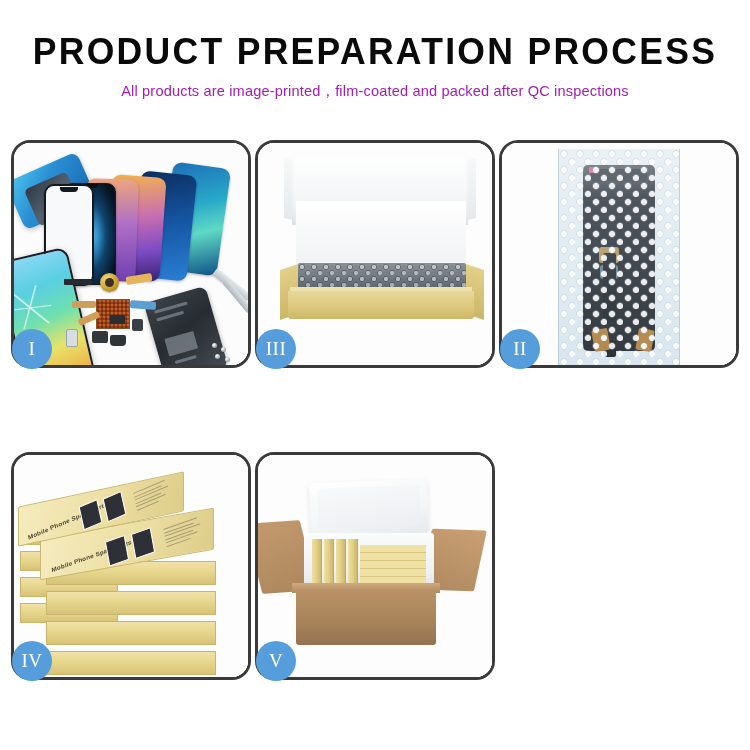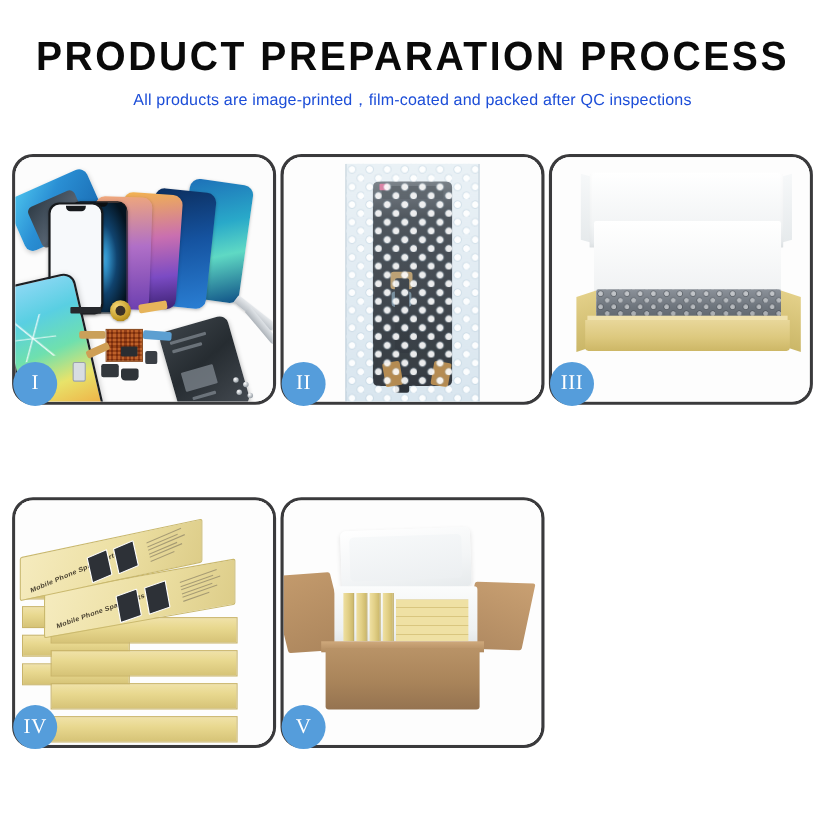--- a/index.html
+++ b/index.html
@@ -29,21 +29,21 @@
     letter-spacing: 2.4px;
     line-height: 44px;
     transform: scaleX(0.96);
     white-space: nowrap;
     margin: 0;
   }
   .page-subtitle {
     font-family: "Liberation Sans", sans-serif;
     font-size: 14.6px;
     font-weight: 400;
-    color: #1d4ed8;
+    color: #a21caf;
     letter-spacing: 0.15px;
     line-height: 22px;
     margin: 6px 0 0 0;
     white-space: nowrap;
   }
 
   
   .grid {
     position: absolute;
     left: 11px;
@@ -395,54 +395,54 @@
         <span style="left:9px;top:4px"></span>
         <span style="left:3px;top:11px"></span>
         <span style="left:13px;top:14px"></span>
       </div>
     </div>
     <div class="badge">I</div>
   </div>
 
   <div class="panel">
     <div class="panel-inner">
+      <div class="p3-bg"></div>
+      <div class="lid-flapL"></div>
+      <div class="lid-flapR"></div>
+      <div class="lid-back"></div>
+      <div class="foam-sheet"></div>
+      <div class="tray-left"></div>
+      <div class="tray-right"></div>
+      <div class="tray-inner">
+        <div class="tray-bubbles"></div>
+      </div>
+      <div class="tray-lip"></div>
+      <div class="tray-front"></div>
+    </div>
+    <div class="badge">III</div>
+  </div>
+
+  <div class="panel">
+    <div class="panel-inner">
       <div class="p2-bg"></div>
       <div class="bubble-bag">
         <div class="lcd">
           <div class="lcd-top"></div>
           <div class="lcd-pink"></div>
           <div class="flex-pad"></div>
           <div class="flex-pad2"></div>
           <div class="flexcable"></div>
           <div class="lcd-bottom"></div>
           <div class="conn-l"></div>
           <div class="conn-r"></div>
         </div>
         <div class="bubbles"></div>
       </div>
     </div>
     <div class="badge">II</div>
-  </div>
-
-  <div class="panel">
-    <div class="panel-inner">
-      <div class="p3-bg"></div>
-      <div class="lid-flapL"></div>
-      <div class="lid-flapR"></div>
-      <div class="lid-back"></div>
-      <div class="foam-sheet"></div>
-      <div class="tray-left"></div>
-      <div class="tray-right"></div>
-      <div class="tray-inner">
-        <div class="tray-bubbles"></div>
-      </div>
-      <div class="tray-lip"></div>
-      <div class="tray-front"></div>
-    </div>
-    <div class="badge">III</div>
   </div>
 
   <div class="panel">
     <div class="panel-inner">
       <div class="p4-bg"></div>
       <div class="stack">
 
         <div class="sbox" style="left:2px;top:60px;width:96px;height:18px;"></div>
         <div class="sbox" style="left:2px;top:86px;width:96px;height:18px;"></div>
         <div class="sbox" style="left:2px;top:112px;width:96px;height:18px;"></div>

